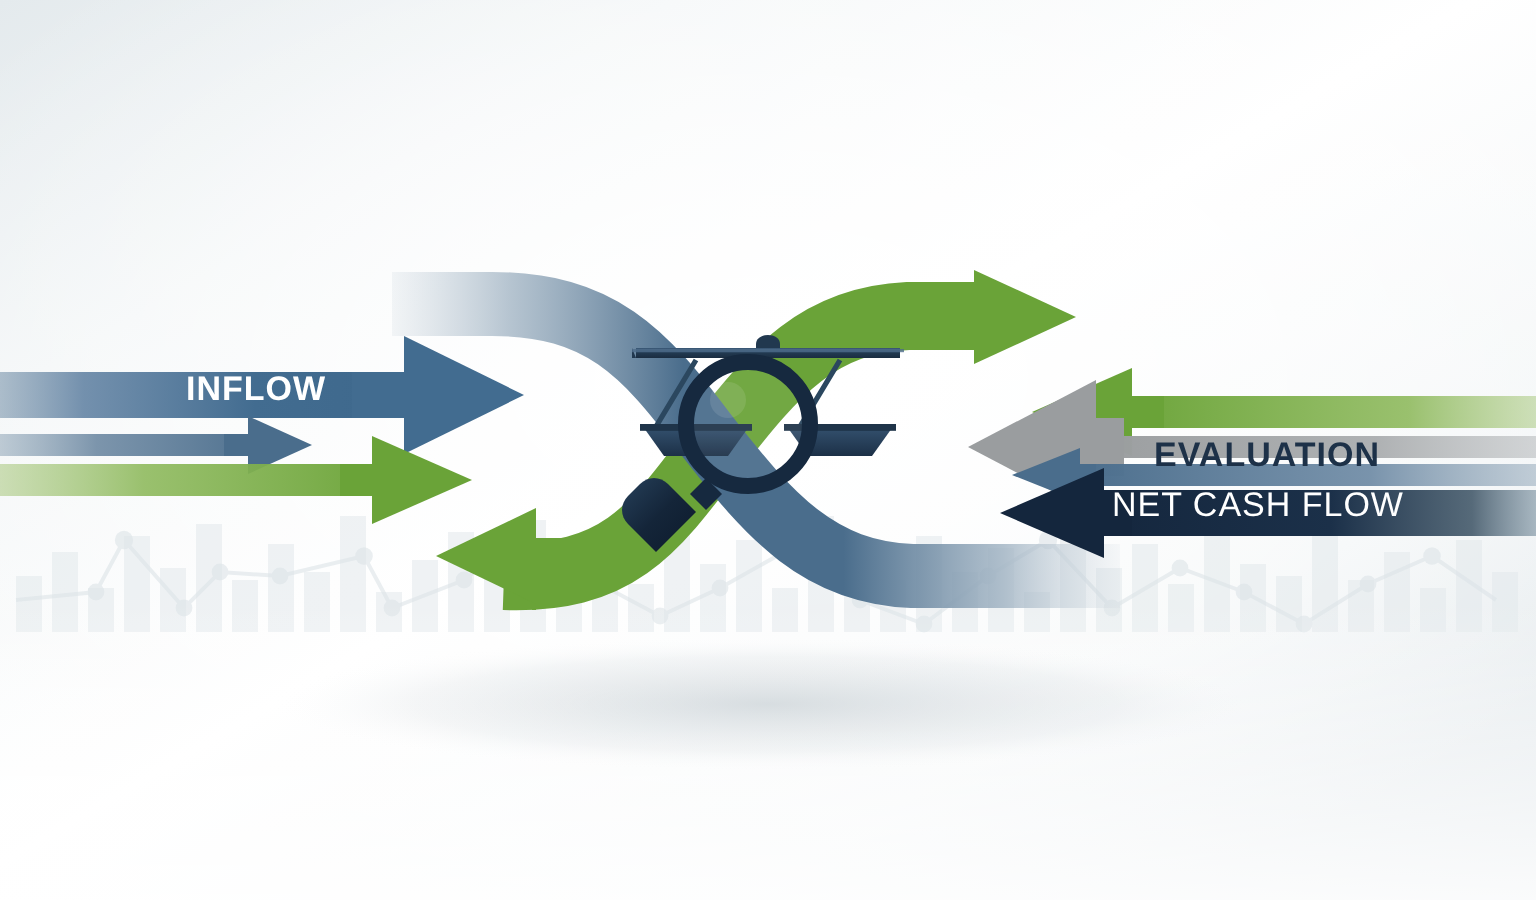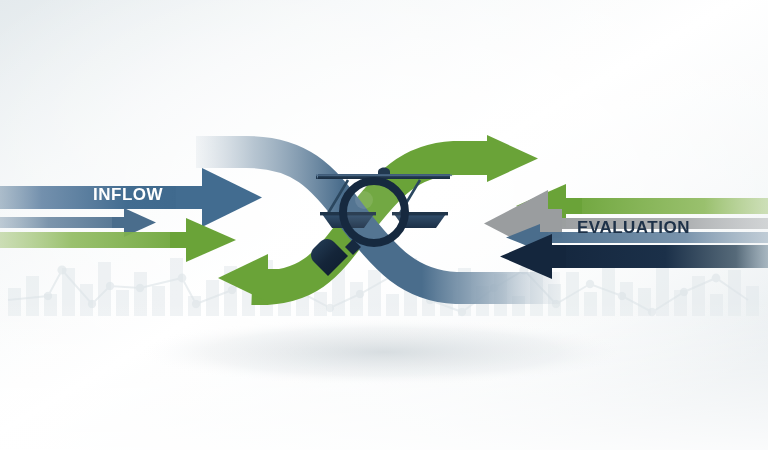--- a/index.html
+++ b/index.html
@@ -352,14 +352,15 @@
       <circle cx="364" cy="200" r="9" fill="#ffffff" opacity="0.10"></circle>
 
       <path d="M 345,247 L 353,239 L 361,247 L 353,255 Z" fill="#16293f"></path>
     </g>
   </svg>
 
   <div class="lbl" id="label-inflow">INFLOW</div>
 
   <div class="lbl" id="label-evaluation">EVALUATION</div>
 
+  <div class="lbl" id="label-netcashflow">NET CASH FLOW</div>
 
 </div>
 
 </body></html>

